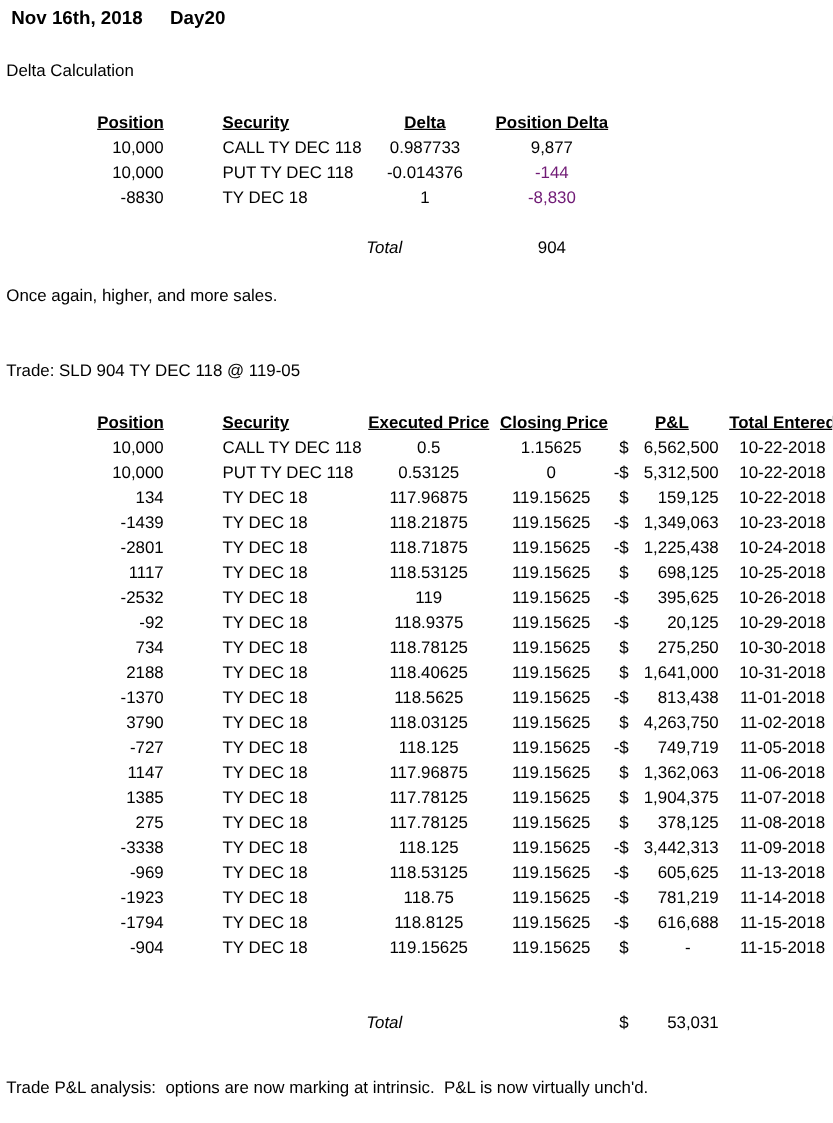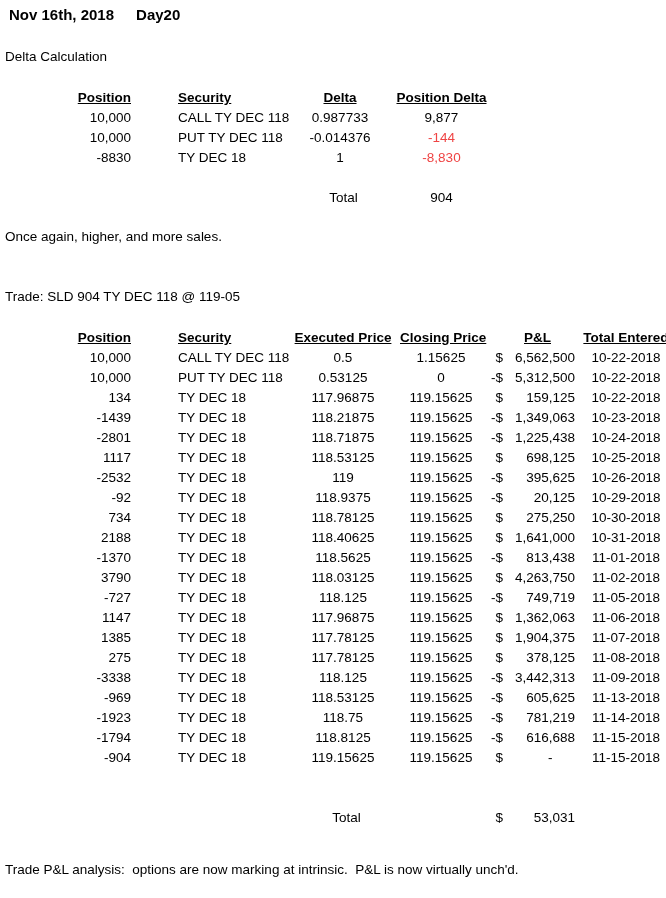--- a/index.html
+++ b/index.html
@@ -56,31 +56,31 @@
     vertical-align: middle;
     white-space: nowrap;
     overflow: visible;
     font-weight: normal;
   }
   th { font-weight: bold; text-decoration: underline; }
   .c-pos   { text-align: right; padding-right: 2px; }
   .c-sec   { text-align: left;  padding-left: 45px; }
   .c-mid   { text-align: center; }
   .c-right { text-align: center; padding-right: 2px; }
-  .c-total { text-align: center; padding-left: 7px; }
+  .c-total { text-align: left; padding-left: 7px; font-style: italic; }
   th.pnl-head { padding-left: 18px; }
   td.pnl { position: relative; text-align: right; padding-right: 0; }
   .pnl-sign {
     position: absolute;
     left: 0; top: 0;
     width: 21px;
     text-align: right;
     line-height: 20px;
   }
-  .neg { color: #ef4444; }
+  .neg { color: #701a75; }
   tr.spacer-20 td { height: 20px; }
   tr.spacer-40 td { height: 40px; }
 </style>
 </head>
 <body>
 
 <div class="page">
 
   <div class="title"><span>Nov 16th, 2018</span><span class="day">Day20</span></div>
 

